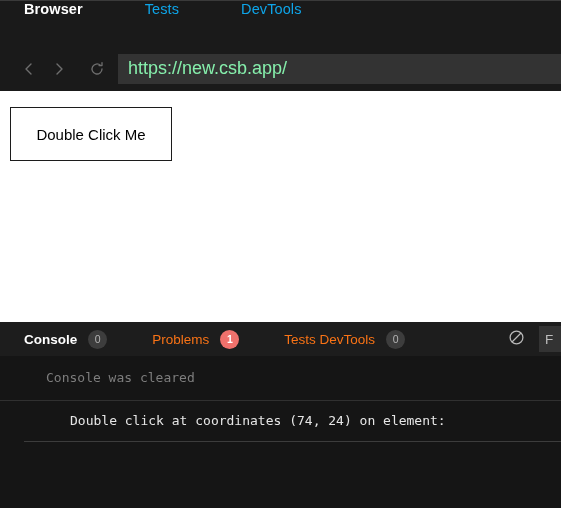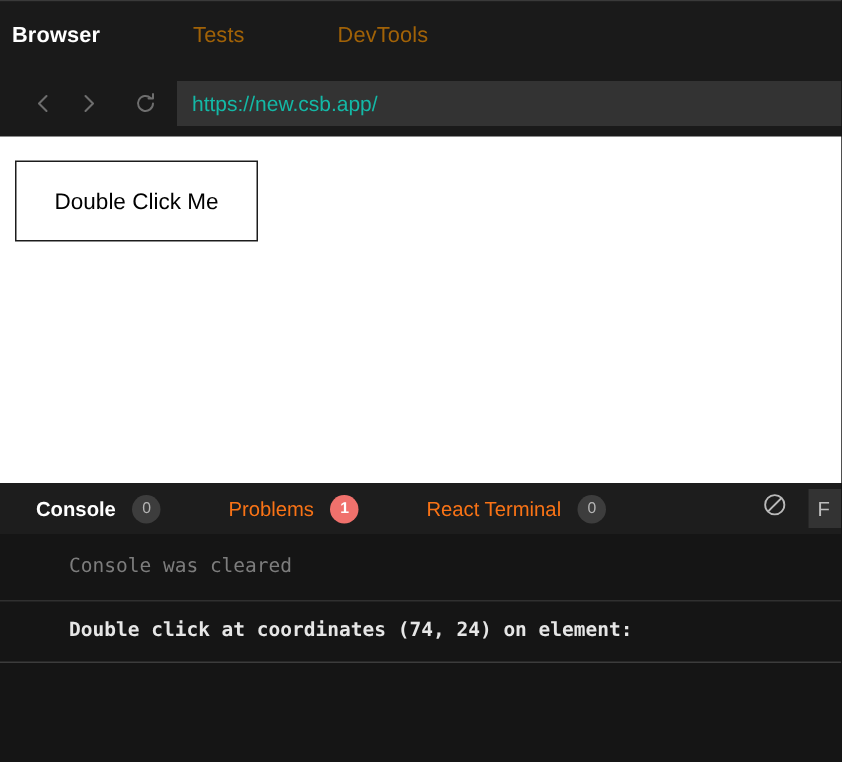--- a/index.html
+++ b/index.html
@@ -27,26 +27,25 @@
     background: #3a3a3a;
     flex: 0 0 1px;
   }
 
   
   .top-tabbar {
     height: 45px;
     flex: 0 0 45px;
     background: #1a1a1a;
     display: flex;
-    align-items: center;
-    padding-left: 8px;
+    padding-left: 24px;
   }
   .top-tab {
     font-size: 14.5px;
-    color: #a16207;
+    color: #0ea5e9;
     margin-right: 62px;
     letter-spacing: .1px;
     white-space: nowrap;
     cursor: pointer;
   }
   .top-tab.active {
     color: #ffffff;
     font-weight: bold;
   }
 
@@ -71,22 +70,22 @@
   }
   .nav-btn svg { display: block; }
   .nav-reload { margin-left: 8px; margin-right: 6px; }
   .url-field {
     flex: 1 1 auto;
     height: 30px;
     background: #333333;
     display: flex;
     align-items: center;
     padding-left: 10px;
-    font-size: 14px;
-    color: #14b8a6;
+    font-size: 18px;
+    color: #86efac;
     overflow: hidden;
     white-space: nowrap;
     cursor: text;
   }
 
   
   .viewport {
     flex: 1 1 auto;
     background: #ffffff;
     position: relative;
@@ -202,22 +201,23 @@
     font-size: 13px;
     line-height: 20px;
   }
   .log-row.cleared {
     color: #7d7d7d;
     padding-top: 12px;
     padding-bottom: 12px;
   }
   .log-row.entry {
     color: #e6e6e6;
-    font-weight: bold;
+    font-weight: normal;
     border-bottom: 1px solid #3c3c3c;
+    margin-left: 24px;
   }
   .tag { color: #6fb9d6; }
   .log-spacer { height: 42px; }
 </style>
 </head>
 <body>
 
 <div class="app">
 
   <div class="top-hairline"></div>
@@ -276,21 +276,21 @@
         <span class="ctab-label">Console</span>
         <span class="badge">0</span>
       </div>
 
       <div class="ctab">
         <span class="ctab-label">Problems</span>
         <span class="badge alert">1</span>
       </div>
 
       <div class="ctab">
-        <span class="ctab-label">React Terminal</span>
+        <span class="ctab-label">Tests DevTools</span>
         <span class="badge">0</span>
       </div>
 
       <div class="console-actions">
         <div class="clear-btn">
           <span>
             <svg width="17" height="17" viewBox="0 0 17 17" fill="none" stroke="currentColor" stroke-width="1.25">
               <circle cx="8.5" cy="8.5" r="6.4"></circle>
               <line x1="4" y1="13" x2="13" y2="4"></line>
             </svg>

